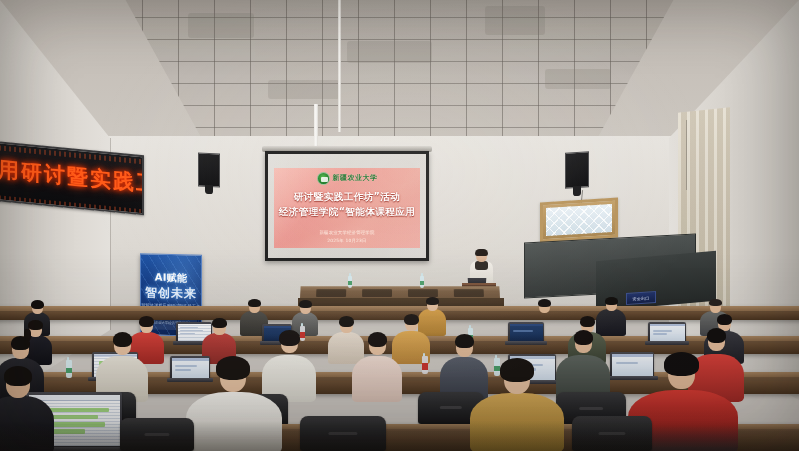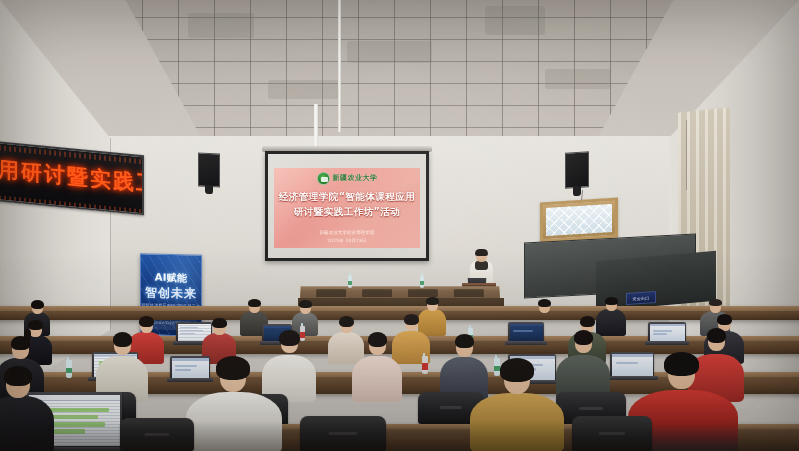--- a/index.html
+++ b/index.html
@@ -461,22 +461,22 @@
 
   <div class="screen-top-bar"></div>
   <div class="screen-frame">
     <div class="screen-inner">
       <div class="slide">
         <div class="slide-grad-overlay"></div>
         <div class="slide-logo-row">
           <div class="slide-logo-mark"></div>
           <div class="slide-logo-name">新疆农业大学</div>
         </div>
+        <div class="slide-title">研讨暨实践工作坊”活动</div>
         <div class="slide-title">经济管理学院“智能体课程应用</div>
-        <div class="slide-title">研讨暨实践工作坊”活动</div>
         <div class="slide-sub">新疆农业大学经济管理学院</div>
         <div class="slide-sub" style="margin-top:1px;">2025年 10月23日</div>
       </div>
       <div class="screen-sheen"></div>
     </div>
   </div>
 
   <div class="window-frame">
     <div class="window-glass"></div>
   </div>

